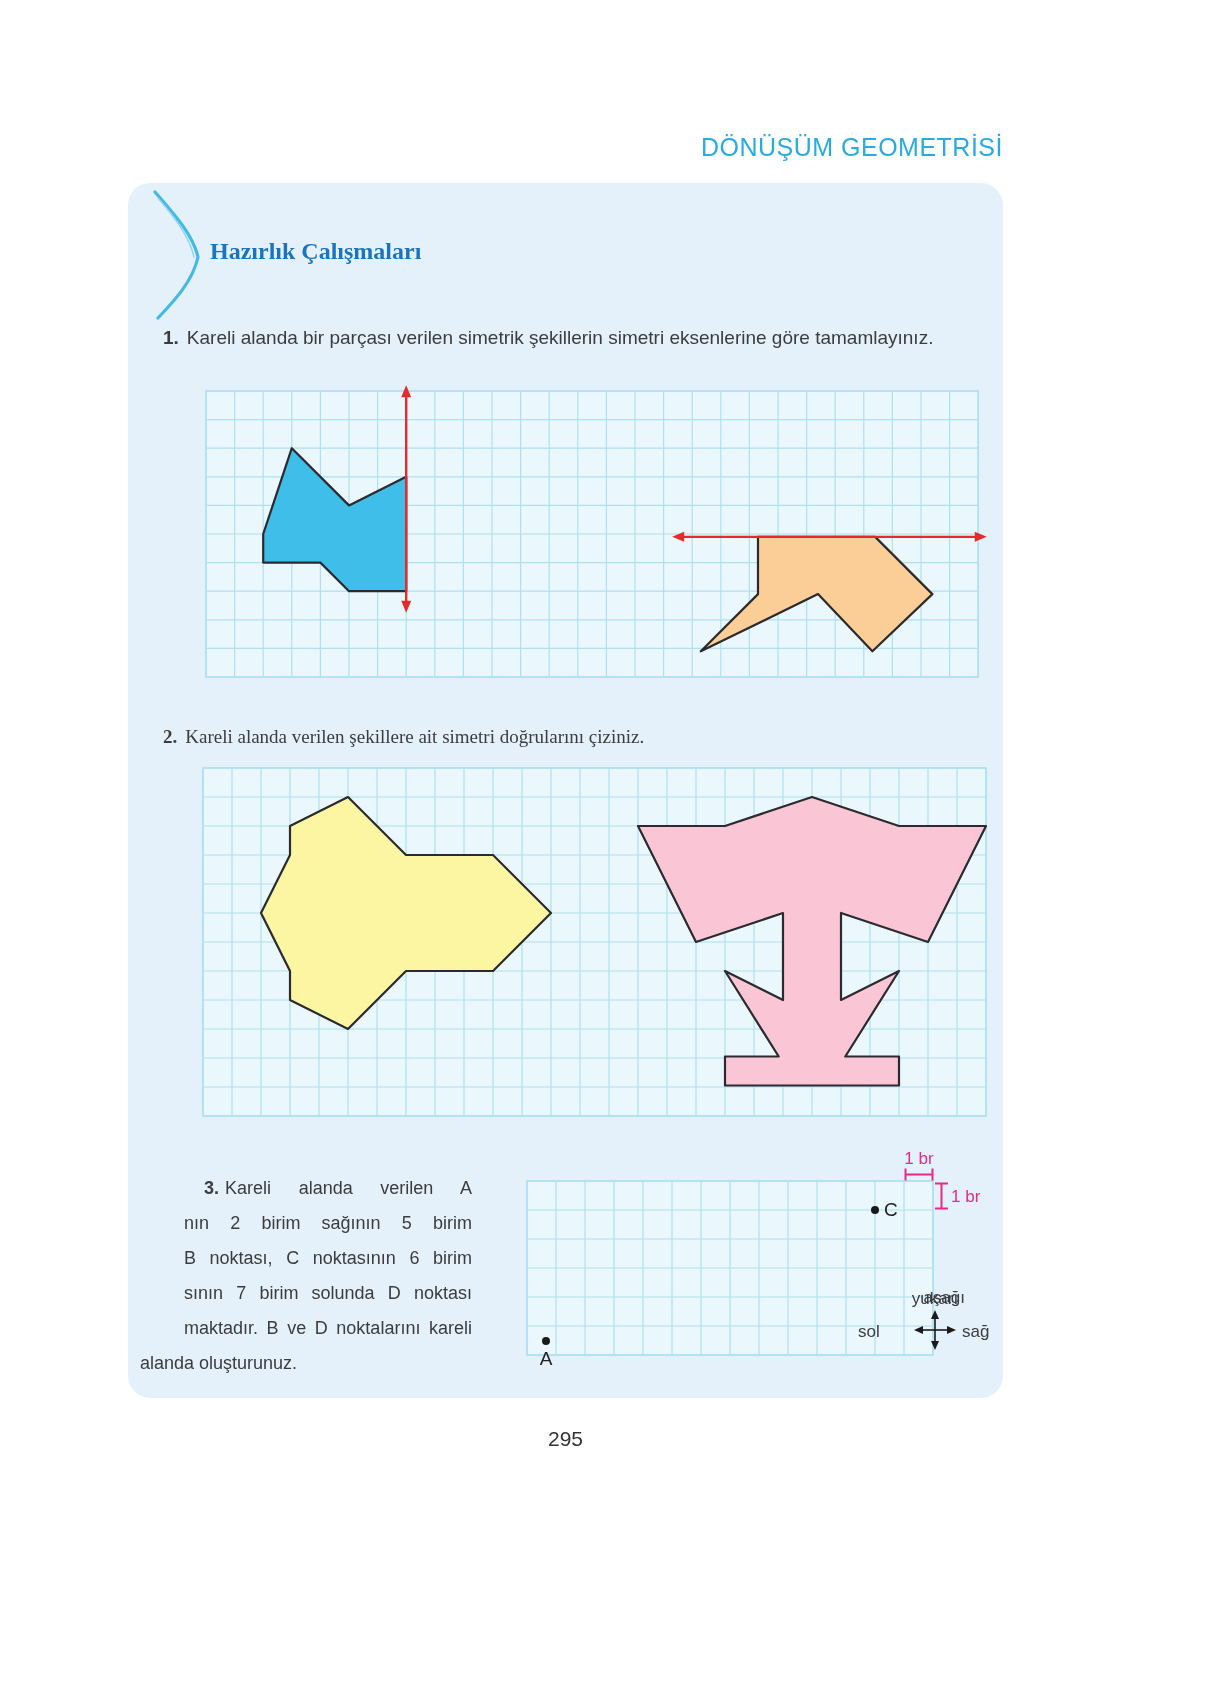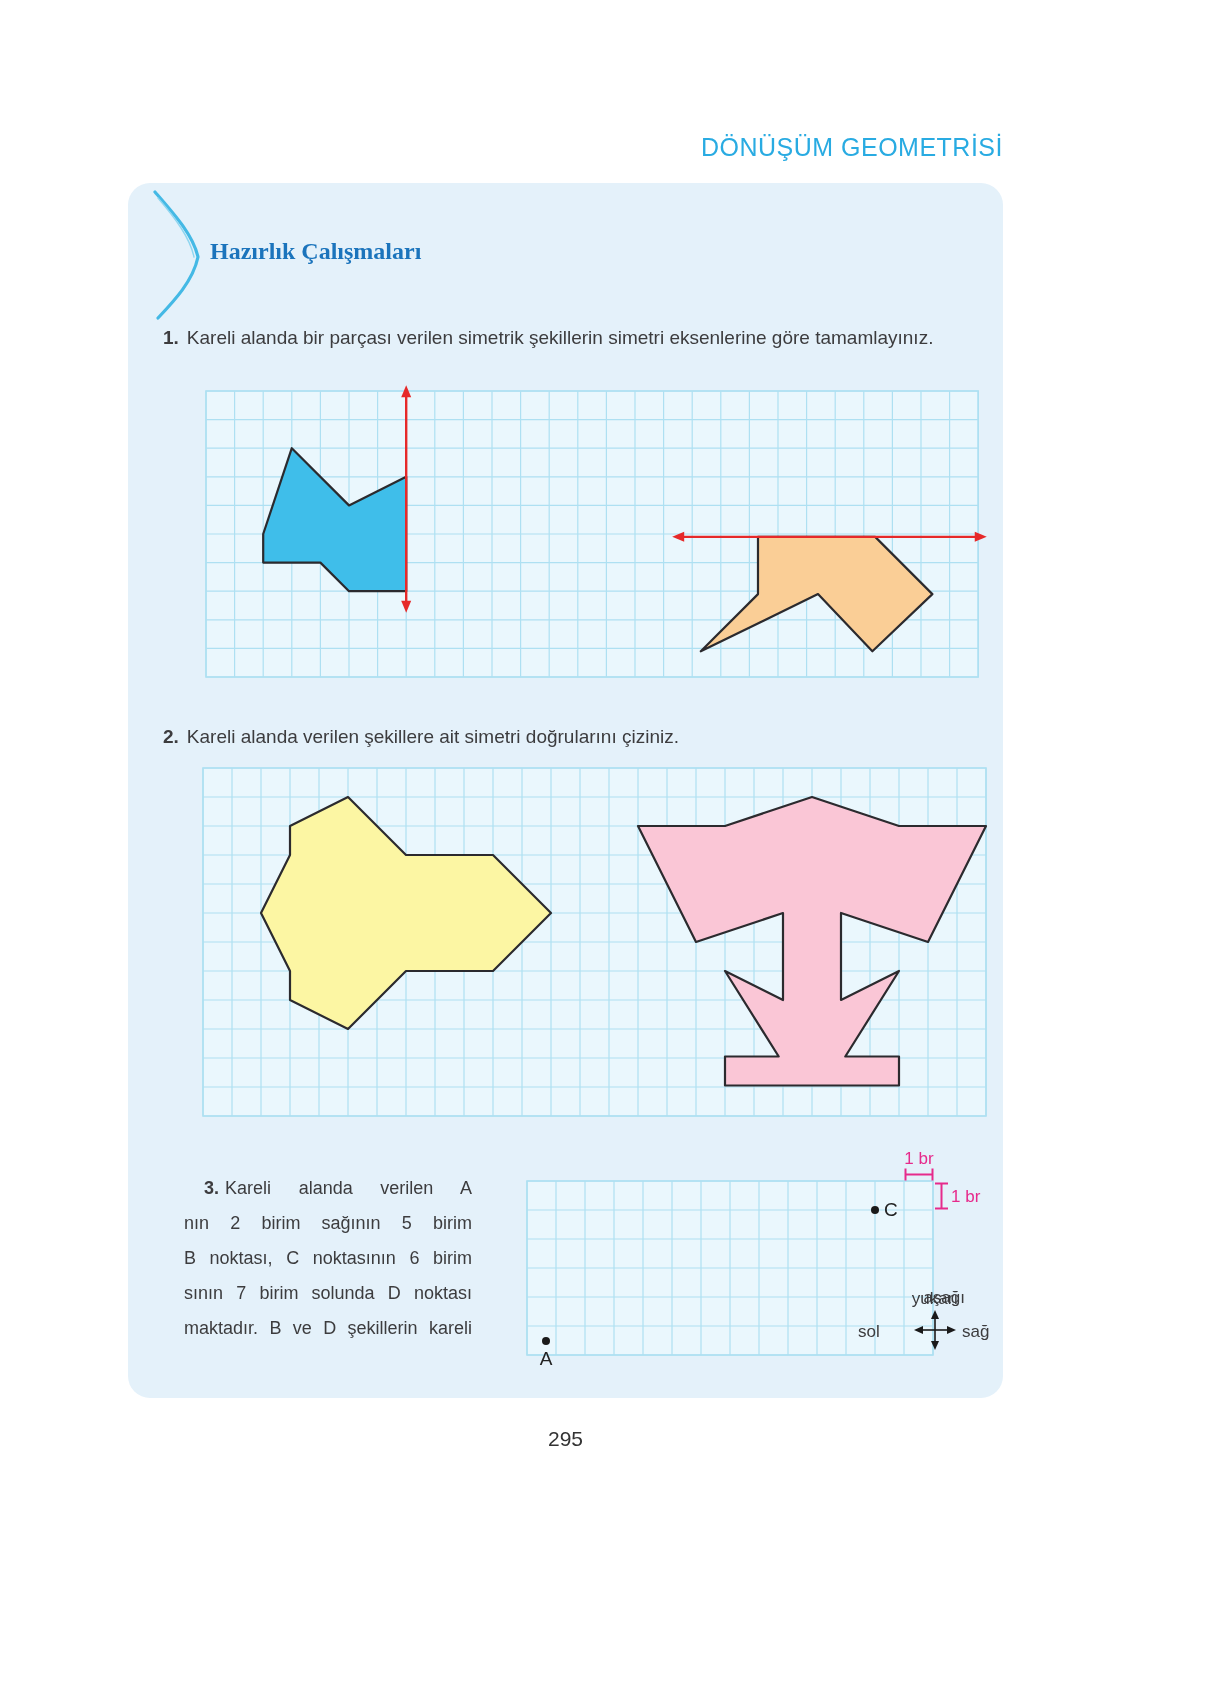--- a/index.html
+++ b/index.html
@@ -12,21 +12,21 @@
   .page{position:relative;width:1211px;height:1684px;margin:0 auto;background:#fff;overflow:hidden;}
   .abs{position:absolute;}
   .title{left:128px;top:133px;width:875px;text-align:right;font-size:25px;font-weight:normal;
          letter-spacing:0.5px;color:var(--c-title);}
   .panel{left:128px;top:183px;width:875px;height:1215px;background:var(--c-panel);border-radius:22px;}
   .heading{left:210px;top:238px;font-family:"Liberation Serif","DejaVu Serif",serif;
            font-size:24px;font-weight:bold;color:var(--c-heading);}
   .item{font-size:19px;white-space:nowrap;color:var(--c-text);}
   .item .num{font-weight:bold;margin-right:8px;}
   .item-1{left:163px;top:327px;}
-  .item-2{left:163px;top:726px;}
+  .item-2{left:163px;top:726px;font-family:Liberation Serif, serif;}
   .figure{line-height:0;}
   .item3{left:140px;top:1171px;width:332px;font-size:18px;}
   .item3 .line{height:35px;line-height:35px;white-space:nowrap;}
   .item3 .j{text-align:justify;text-align-last:justify;white-space:normal;overflow:hidden;margin-left:44px;}
   .item3 .num{font-weight:bold;padding-left:20px;padding-right:6px;}
   .dot{width:8px;height:8px;border-radius:50%;background:var(--c-dot);}
   .ptlabel{font-size:19px;color:#222;line-height:1;}
   .brlabel{font-size:17px;color:var(--c-magenta);line-height:1;}
   .cmplabel{font-size:17px;color:var(--c-text);line-height:1;}
   .pagenum{left:128px;top:1427px;width:875px;text-align:center;font-size:21px;color:#333;}
@@ -84,21 +84,22 @@
         <polygon points="145.0,29.0 87.0,58.0 87.0,87.0 58.0,145.0 87.0,203.0 87.0,232.0 145.0,261.0 203.0,203.0 290.0,203.0 348.0,145.0 290.0,87.0 203.0,87.0" fill="#FCF6A3" stroke="#2B2A2E" stroke-width="2.2" stroke-linejoin="round"></polygon>
         <polygon points="609.0,29.0 696.0,58.0 783.0,58.0 725.0,174.0 638.0,145.0 638.0,232.0 696.0,203.0 642.3,288.5 696.0,288.5 696.0,317.5 522.0,317.5 522.0,288.5 575.7,288.5 522.0,203.0 580.0,232.0 580.0,145.0 493.0,174.0 435.0,58.0 522.0,58.0" fill="#FAC6D6" stroke="#2B2A2E" stroke-width="2.2" stroke-linejoin="round"></polygon>
       </svg>
     </div>
 
   <div class="abs item3">
     <div class="line j"><span class="num">3.</span><span>Kareli alanda verilen A noktası-</span></div>
     <div class="line j">nın 2 birim sağının 5 birim yukarısında</div>
     <div class="line j">B noktası, C noktasının 6 birim aşağı-</div>
     <div class="line j">sının 7 birim solunda D noktası bulun-</div>
-    <div class="line j">maktadır. B ve D şekillerin kareli</div>
+    <div class="line j">maktadır. B ve D noktalarını kareli</div>
+    <div class="line">alanda oluşturunuz.</div>
   </div>
 
   <div id="fig3" class="abs figure" style="left:527px;top:1181px">
       <svg width="406.0" height="174.0" viewBox="0 0 406.0 174.0" style="overflow:visible">
         <rect x="0" y="0" width="406.0" height="174.0" fill="#EAF7FD"></rect>
         <path d="M0.0 0V174.0M29.0 0V174.0M58.0 0V174.0M87.0 0V174.0M116.0 0V174.0M145.0 0V174.0M174.0 0V174.0M203.0 0V174.0M232.0 0V174.0M261.0 0V174.0M290.0 0V174.0M319.0 0V174.0M348.0 0V174.0M377.0 0V174.0M406.0 0V174.0M0 0.0H406.0M0 29.0H406.0M0 58.0H406.0M0 87.0H406.0M0 116.0H406.0M0 145.0H406.0M0 174.0H406.0" stroke="#AEE0F2" stroke-width="1.2" fill="none"></path>
         <rect x="0" y="0" width="406.0" height="174.0" fill="none" stroke="#AEE0F2" stroke-width="1.6"></rect>
       </svg>
     </div>
 

